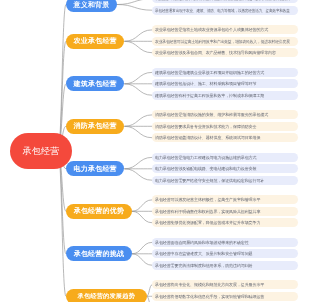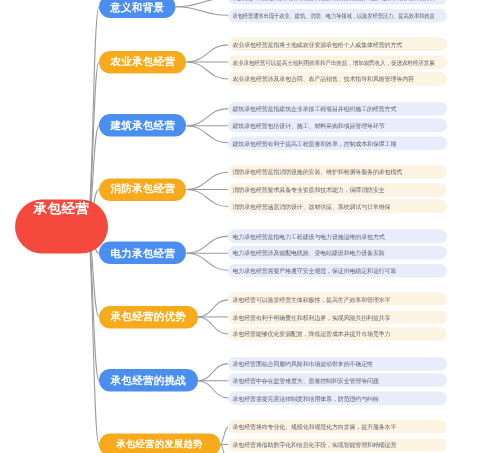--- a/index.html
+++ b/index.html
@@ -8,24 +8,24 @@
     background:#ffffff;
     font-family:"Liberation Sans","DejaVu Sans",sans-serif;
     overflow:hidden;
     position:relative;
   }
   #canvas{position:absolute;inset:0;width:300px;height:302px;}
   svg.links{position:absolute;left:0;top:0;width:300px;height:302px;pointer-events:none;}
 
   .root-node{
     position:absolute;
-    display:flex;align-items:flex-start;justify-content:center;
+    display:flex;align-items:center;justify-content:center;
     text-align:center;
     color:#ffffff;
-    font-weight:bold;
+    font-weight:normal;
     letter-spacing:.3px;
     box-sizing:border-box;
   }
   .branch-node{
     position:absolute;
     display:flex;align-items:center;justify-content:center;
     text-align:center;
     color:#ffffff;
     font-weight:bold;
     border-radius:999px;

